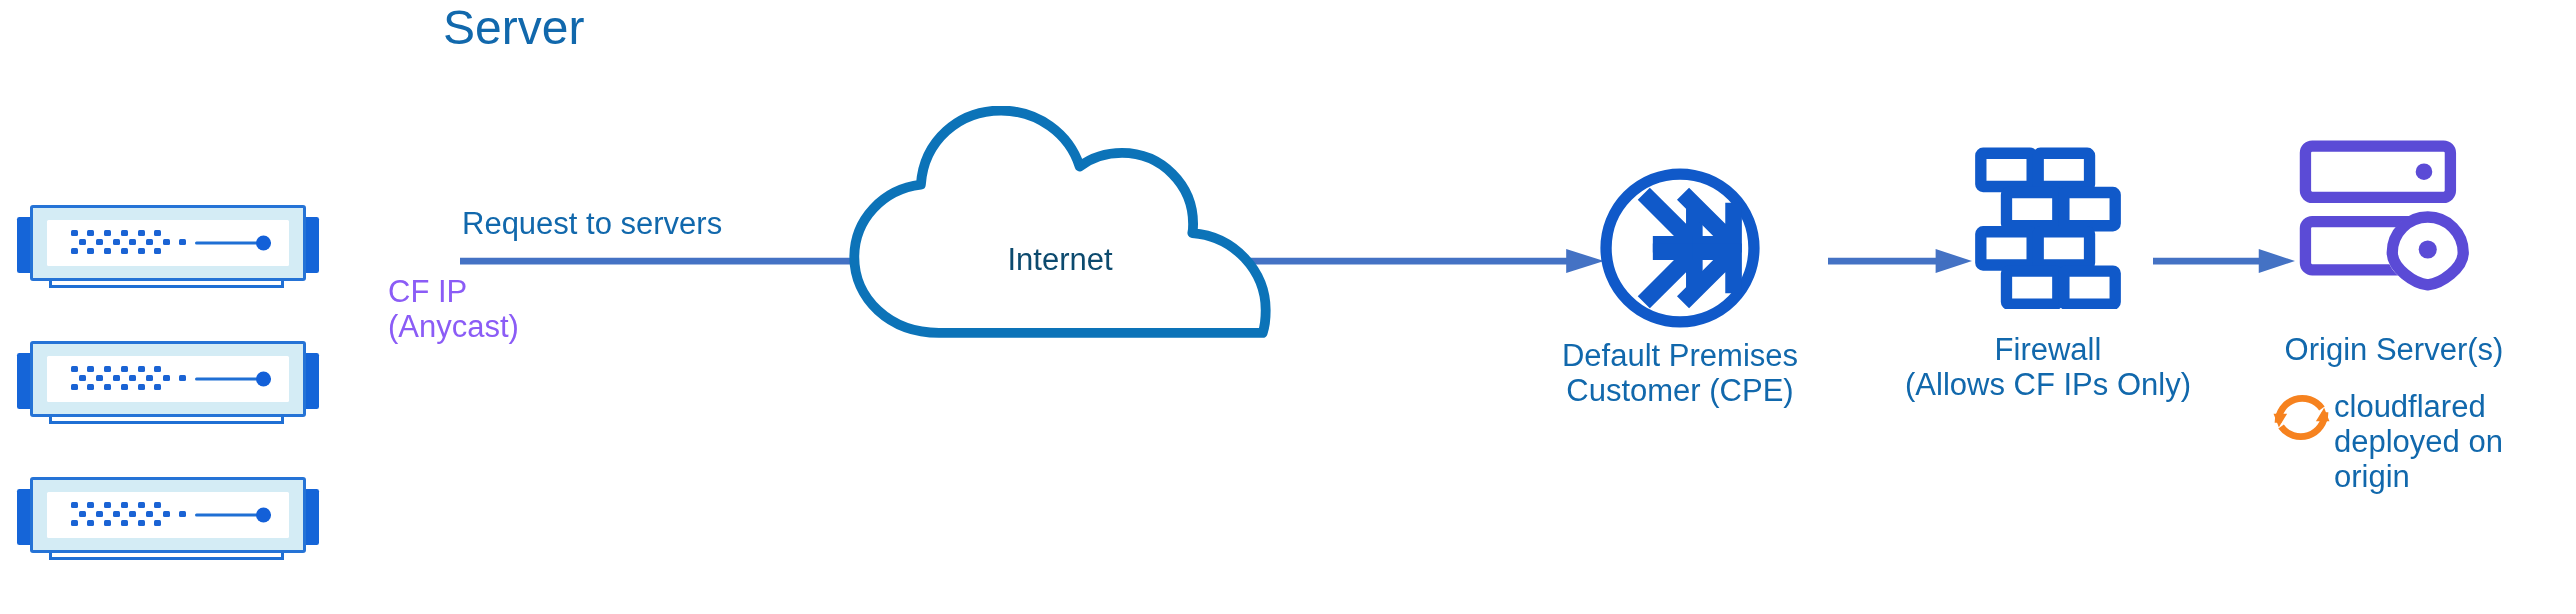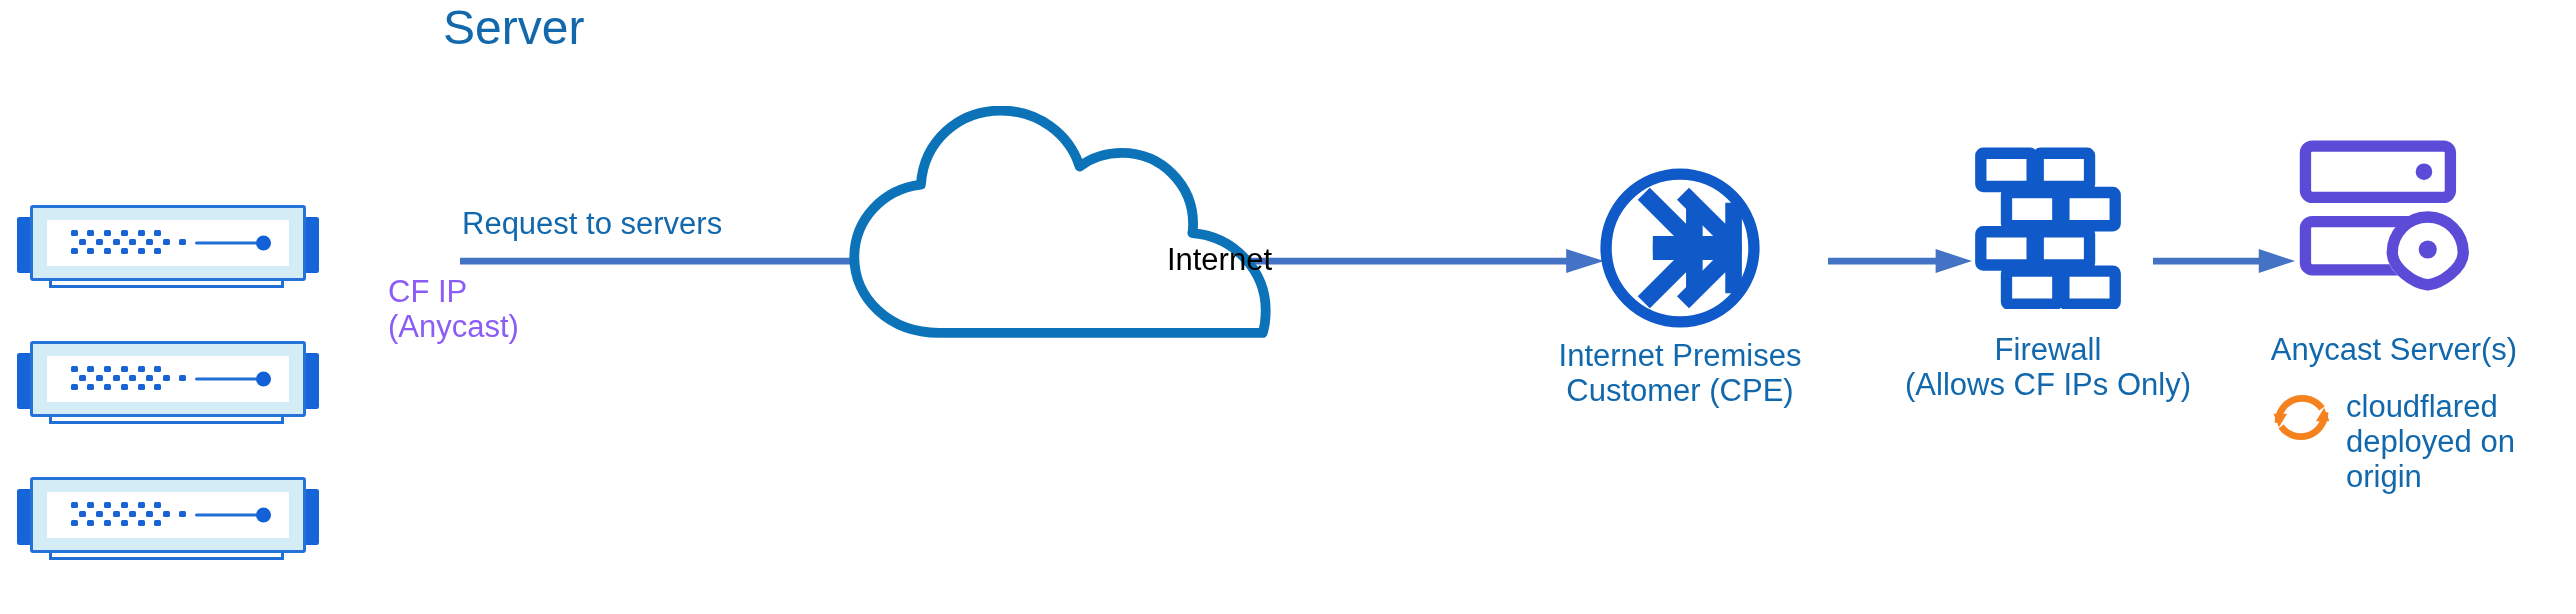--- a/index.html
+++ b/index.html
@@ -171,23 +171,23 @@
     left: 848px;
     top: 106px;
     width: 424px;
     height: 242px;
   }
   #internet-cloud .cloud-text {
     position: absolute;
     left: 0;
     right: 0;
     top: 136px;
-    text-align: right;
+    text-align: center;
     font-size: 31px;
-    color: #000000;
+    color: #0c4a6e;
   }
 
   
   .node {
     position: absolute;
   }
   .node-caption {
     position: absolute;
     font-size: 31px;
     line-height: 1.12;
@@ -206,21 +206,21 @@
   #origin-caption   { left: 2269px; top: 333px; width: 250px; }
 
   
   #cloudflared-note {
     position: absolute;
     left: 2269px;
     top: 383px;
     width: 307px;
     display: flex;
     align-items: flex-start;
-    gap: 12px;
+    gap: 0;
   }
   #cloudflared-note .sync-icon {
     flex: 0 0 auto;
     width: 65px;
     height: 65px;
     margin-top: 1.5px;
   }
   #cloudflared-note .note-text {
     font-size: 31px;
     line-height: 1.13;
@@ -372,21 +372,21 @@
 
         <path d="M166 46 L150 30 L102 78 L102 50 L80 50 L80 116 L146 116 L146 94 L118 94 Z" transform="translate(26,0) scale(-1,1) translate(-246,0)"></path>
 
         <path d="M54 174 L70 190 L118 142 L118 170 L140 170 L140 104 L74 104 L74 126 L102 126 Z"></path>
 
         <path d="M166 174 L150 190 L102 142 L102 170 L80 170 L80 104 L146 104 L146 126 L118 126 Z" transform="translate(26,0) scale(-1,1) translate(-246,0)"></path>
       </g>
     </svg>
   </div>
   <div class="node-caption" id="cpe-caption">
-    <div>Internet Premises</div>
+    <div>Default Premises</div>
     <div>Customer (CPE)</div>
   </div>
 
   <svg class="arrow" id="cpe-arrow" viewBox="0 0 190 40" preserveAspectRatio="none">
     <line x1="0" y1="20" x2="148" y2="20" stroke="#4472c4" stroke-width="9"></line>
     <polygon points="142,4 190,20 142,36" fill="#4472c4"></polygon>
   </svg>
 
   <div class="node" id="firewall-node">
     <svg viewBox="0 0 200 218" width="151" height="165">
@@ -432,21 +432,21 @@
                C 224 120 200 96 170 96 Z" fill="#ffffff" stroke="#ffffff" stroke-width="0"></path>
       <path d="M170 102
                C 144 102 123 123 123 149
                C 123 170 152 190 170 192
                C 188 190 217 170 217 149
                C 217 123 196 102 170 102 Z" fill="none" stroke="#5b4bd6" stroke-width="15" stroke-linejoin="round"></path>
       <circle cx="170" cy="145" r="12" fill="#5b4bd6"></circle>
     </svg>
   </div>
   <div class="node-caption" id="origin-caption">
-    <div>Anycast Server(s)</div>
+    <div>Origin Server(s)</div>
   </div>
 
   <div id="cloudflared-note">
     <svg class="sync-icon" viewBox="0 0 86 86">
       <g fill="none" stroke="#f6821f" stroke-width="9" stroke-linecap="butt">
         <path d="M12 50 A32 32 0 0 1 70 31"></path>
         <path d="M74 36 A32 32 0 0 1 16 55"></path>
       </g>
       <polygon points="6,38 24,38 13,56" fill="#f6821f"></polygon>
       <polygon points="80,48 62,48 73,30" fill="#f6821f"></polygon>

